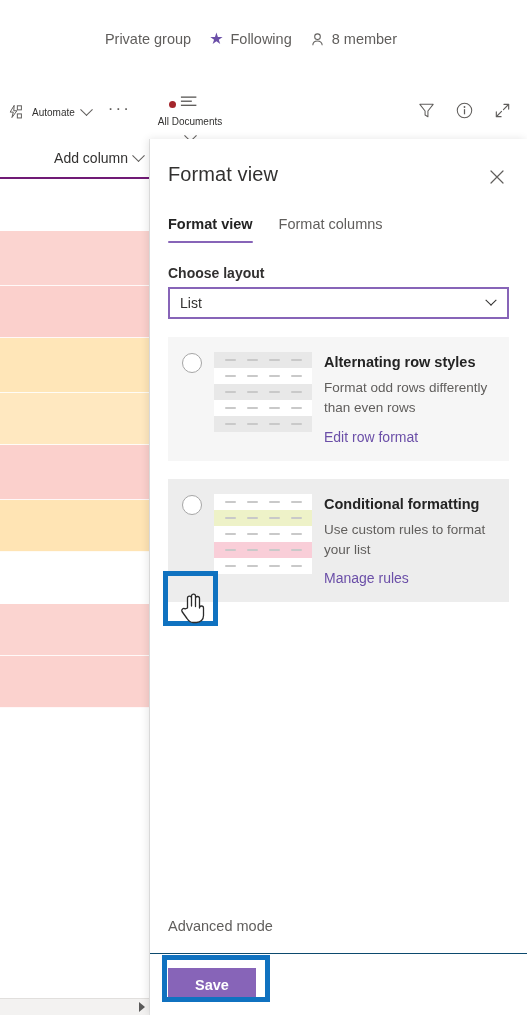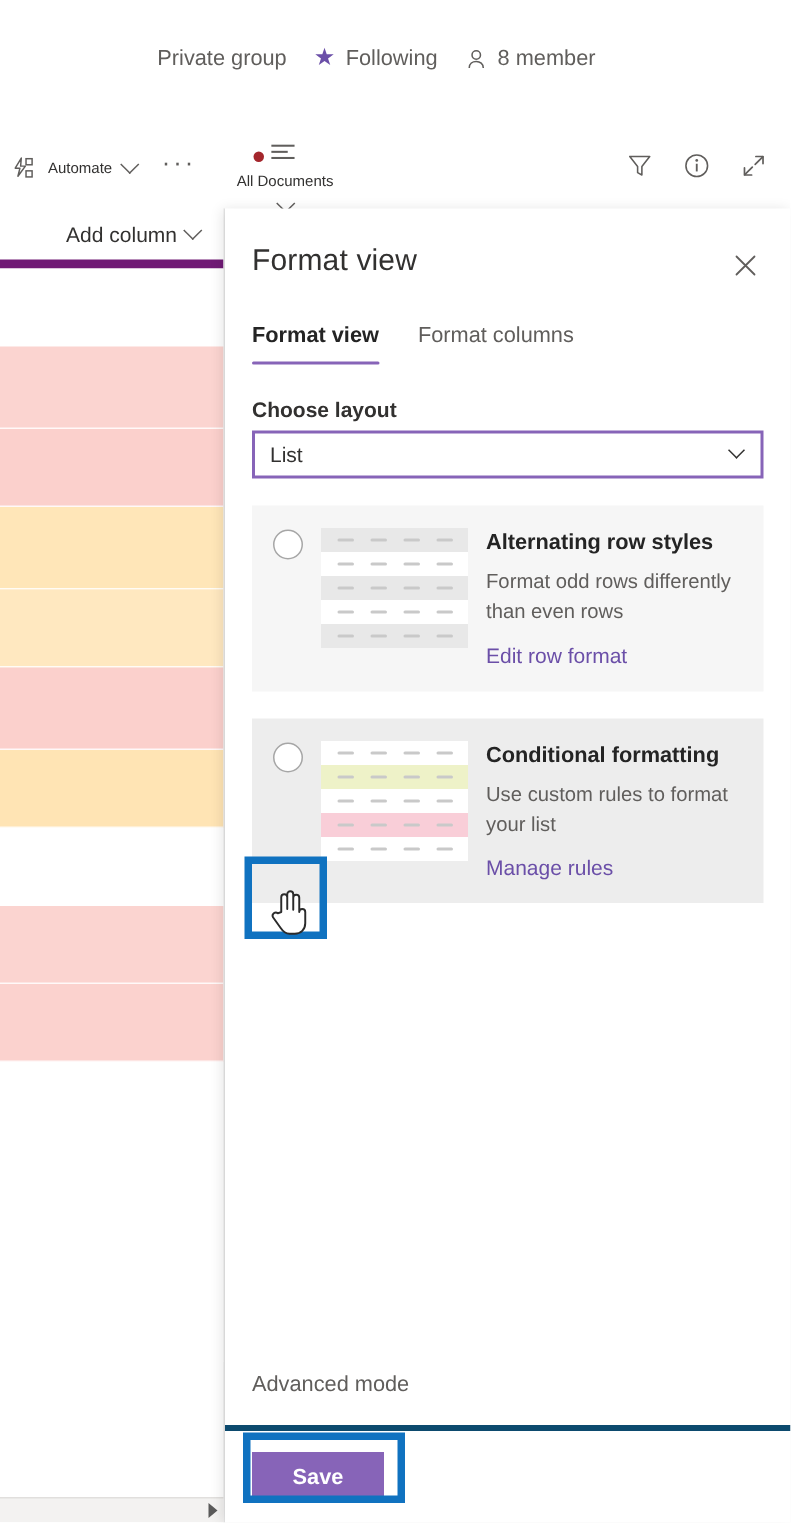--- a/index.html
+++ b/index.html
@@ -109,24 +109,24 @@
     height: 876px;
     background: #ffffff;
     overflow: hidden;
     border-right: 1px solid #e8e8e8;
   }
   .list-header {
     height: 40px;
     display: flex;
     align-items: center;
     justify-content: flex-end;
-    padding-right: 16px;
+    padding-right: 6px;
     font-size: 14px;
     color: #323130;
-    border-bottom: 6px solid #701a75;
+    border-bottom: 2px solid #701a75;
     background: #ffffff;
   }
   .addcol {
     display: flex; align-items: center; gap: 6px;
     cursor: pointer;
     white-space: nowrap;
   }
   .list-rows { position: relative; }
   .list-row {
     border-bottom: 1px solid rgba(255,255,255,0.85);
@@ -337,21 +337,21 @@
     flex: none;
   }
   .advanced-link {
     font-size: 14.5px;
     color: #605e5c;
     cursor: pointer;
   }
 
   .panel-footer {
     flex: none;
-    border-top: 4px solid #0c4a6e;
+    border-top: 1px solid #0c4a6e;
     padding: 14px 18px;
     display: flex;
     gap: 10px;
     background: #ffffff;
   }
   .btn {
     height: 33px;
     min-width: 88px;
     padding: 0 18px;
     font-size: 14.5px;

